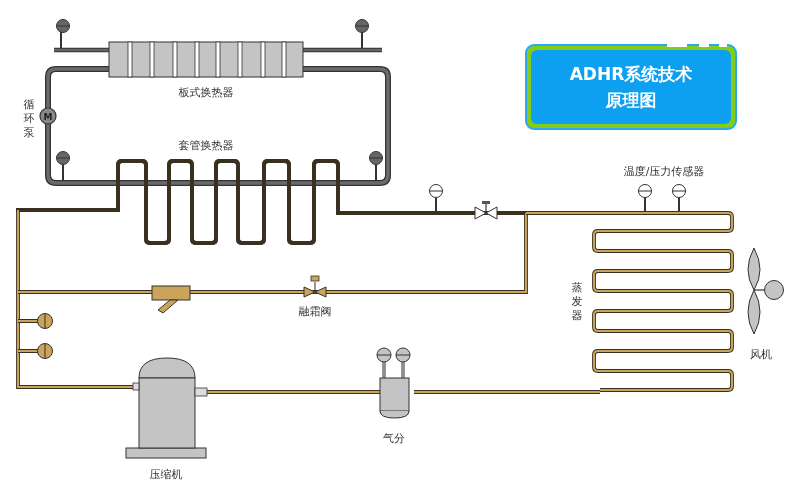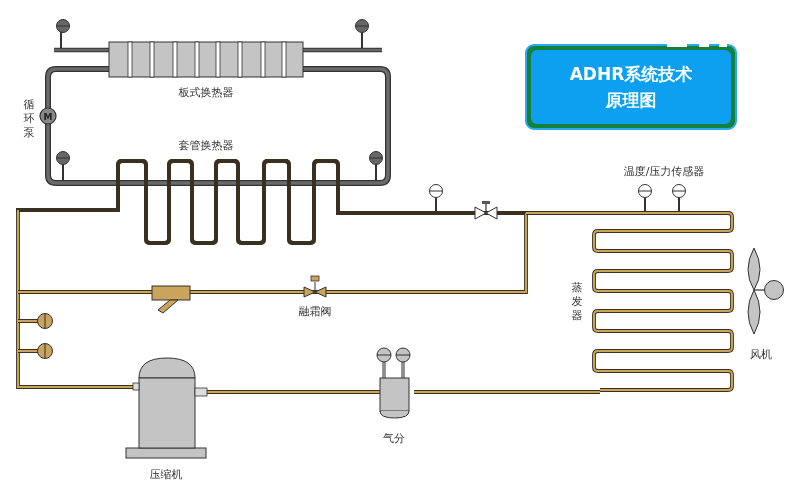--- a/index.html
+++ b/index.html
@@ -1,21 +1,21 @@
 <!DOCTYPE html>
 <html><head>
 <meta charset="utf-8">
 <style>
   html, body { margin:0; padding:0; background:#ffffff; }
   body { width:800px; height:493px; position:relative; overflow:hidden;
          font-family: "DejaVu Sans", "Liberation Sans", sans-serif; }
   svg { position:absolute; left:0; top:0; }
   .lbl { font-family: "DejaVu Sans", "Liberation Sans", sans-serif; font-size:11px; fill:#333; }
   .title-box { position:absolute; left:525px; top:44px; width:212px; height:86px;
-               border-radius:9px; border:2px solid #2aa8f2; background:#15803d; box-sizing:border-box; }
+               border-radius:9px; border:2px solid #2aa8f2; background:#84cc16; box-sizing:border-box; }
   .title-inner { position:absolute; left:4px; top:4px; right:4px; bottom:4px; border-radius:6px;
                  background:#0ea0f0; color:#fff; display:flex; flex-direction:column;
                  align-items:center; justify-content:center; font-size:17px; line-height:26px;
                  font-family: "DejaVu Sans", "Liberation Sans", sans-serif; font-weight:bold; }
   .title-gap { position:absolute; top:-3px; height:4px; background:#fff; }
 </style>
 </head>
 <body>
 
 <div class="title-box">

